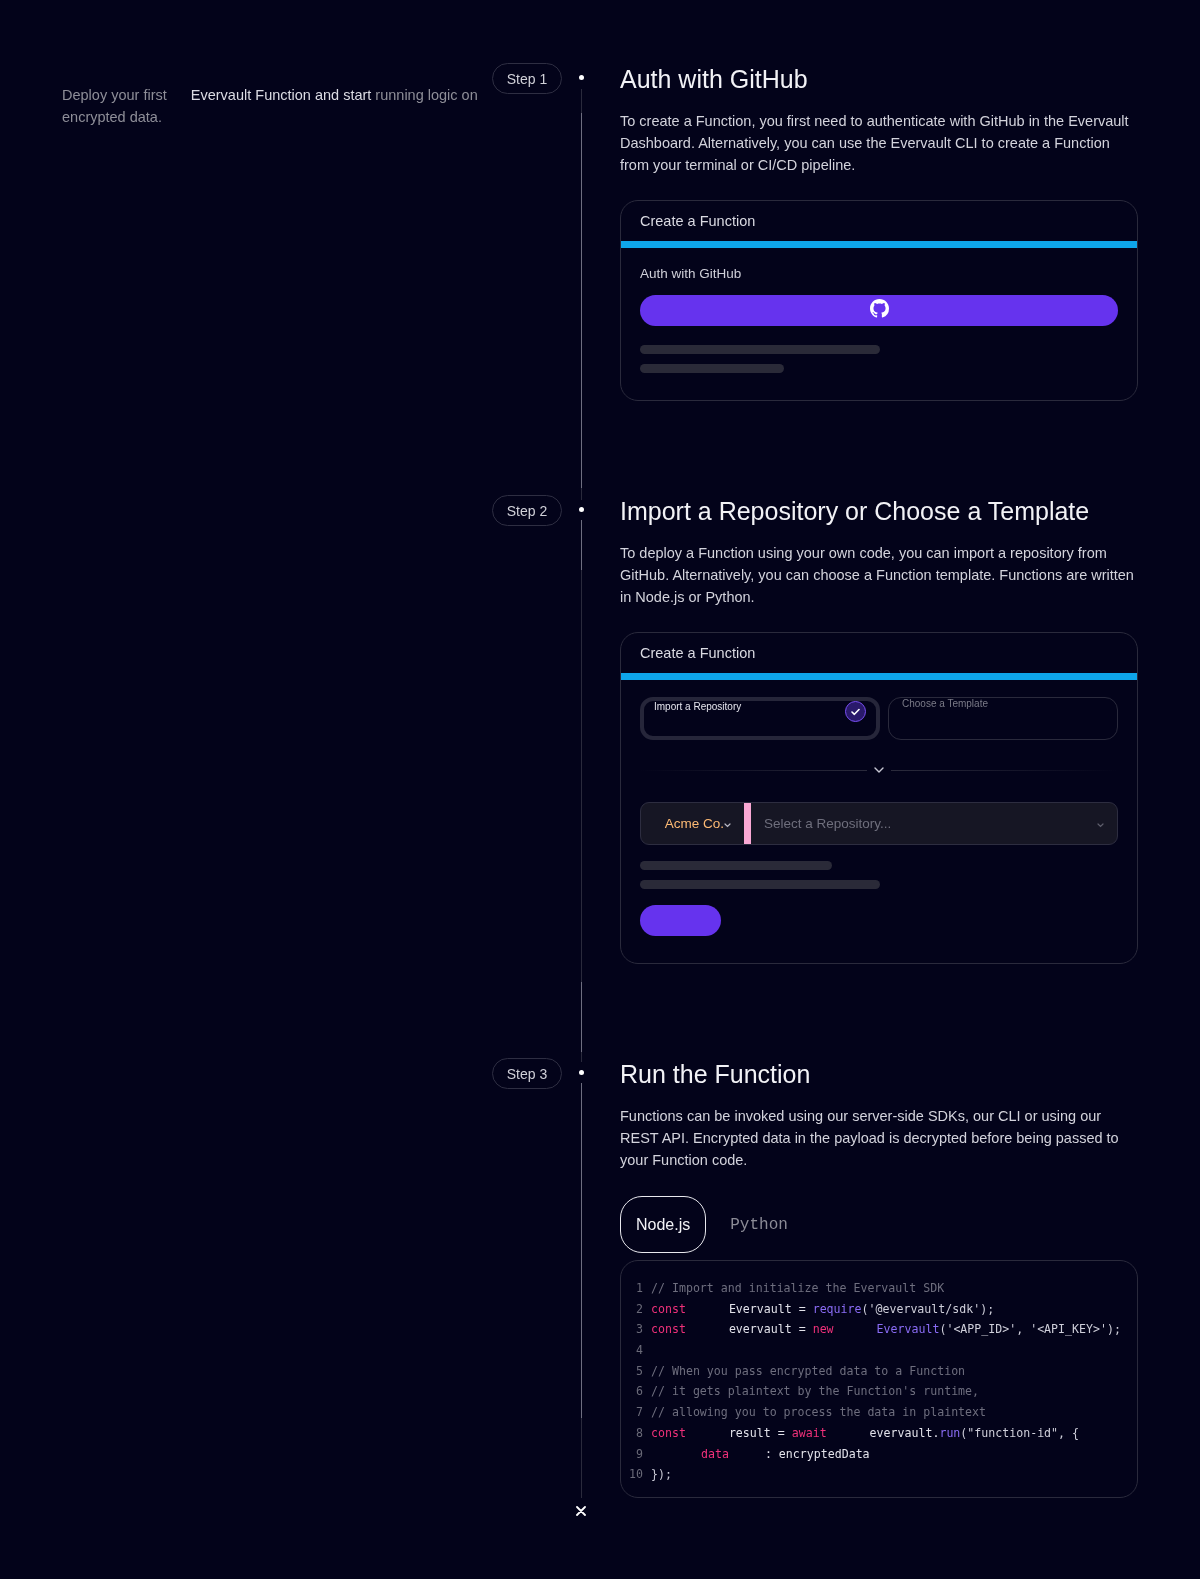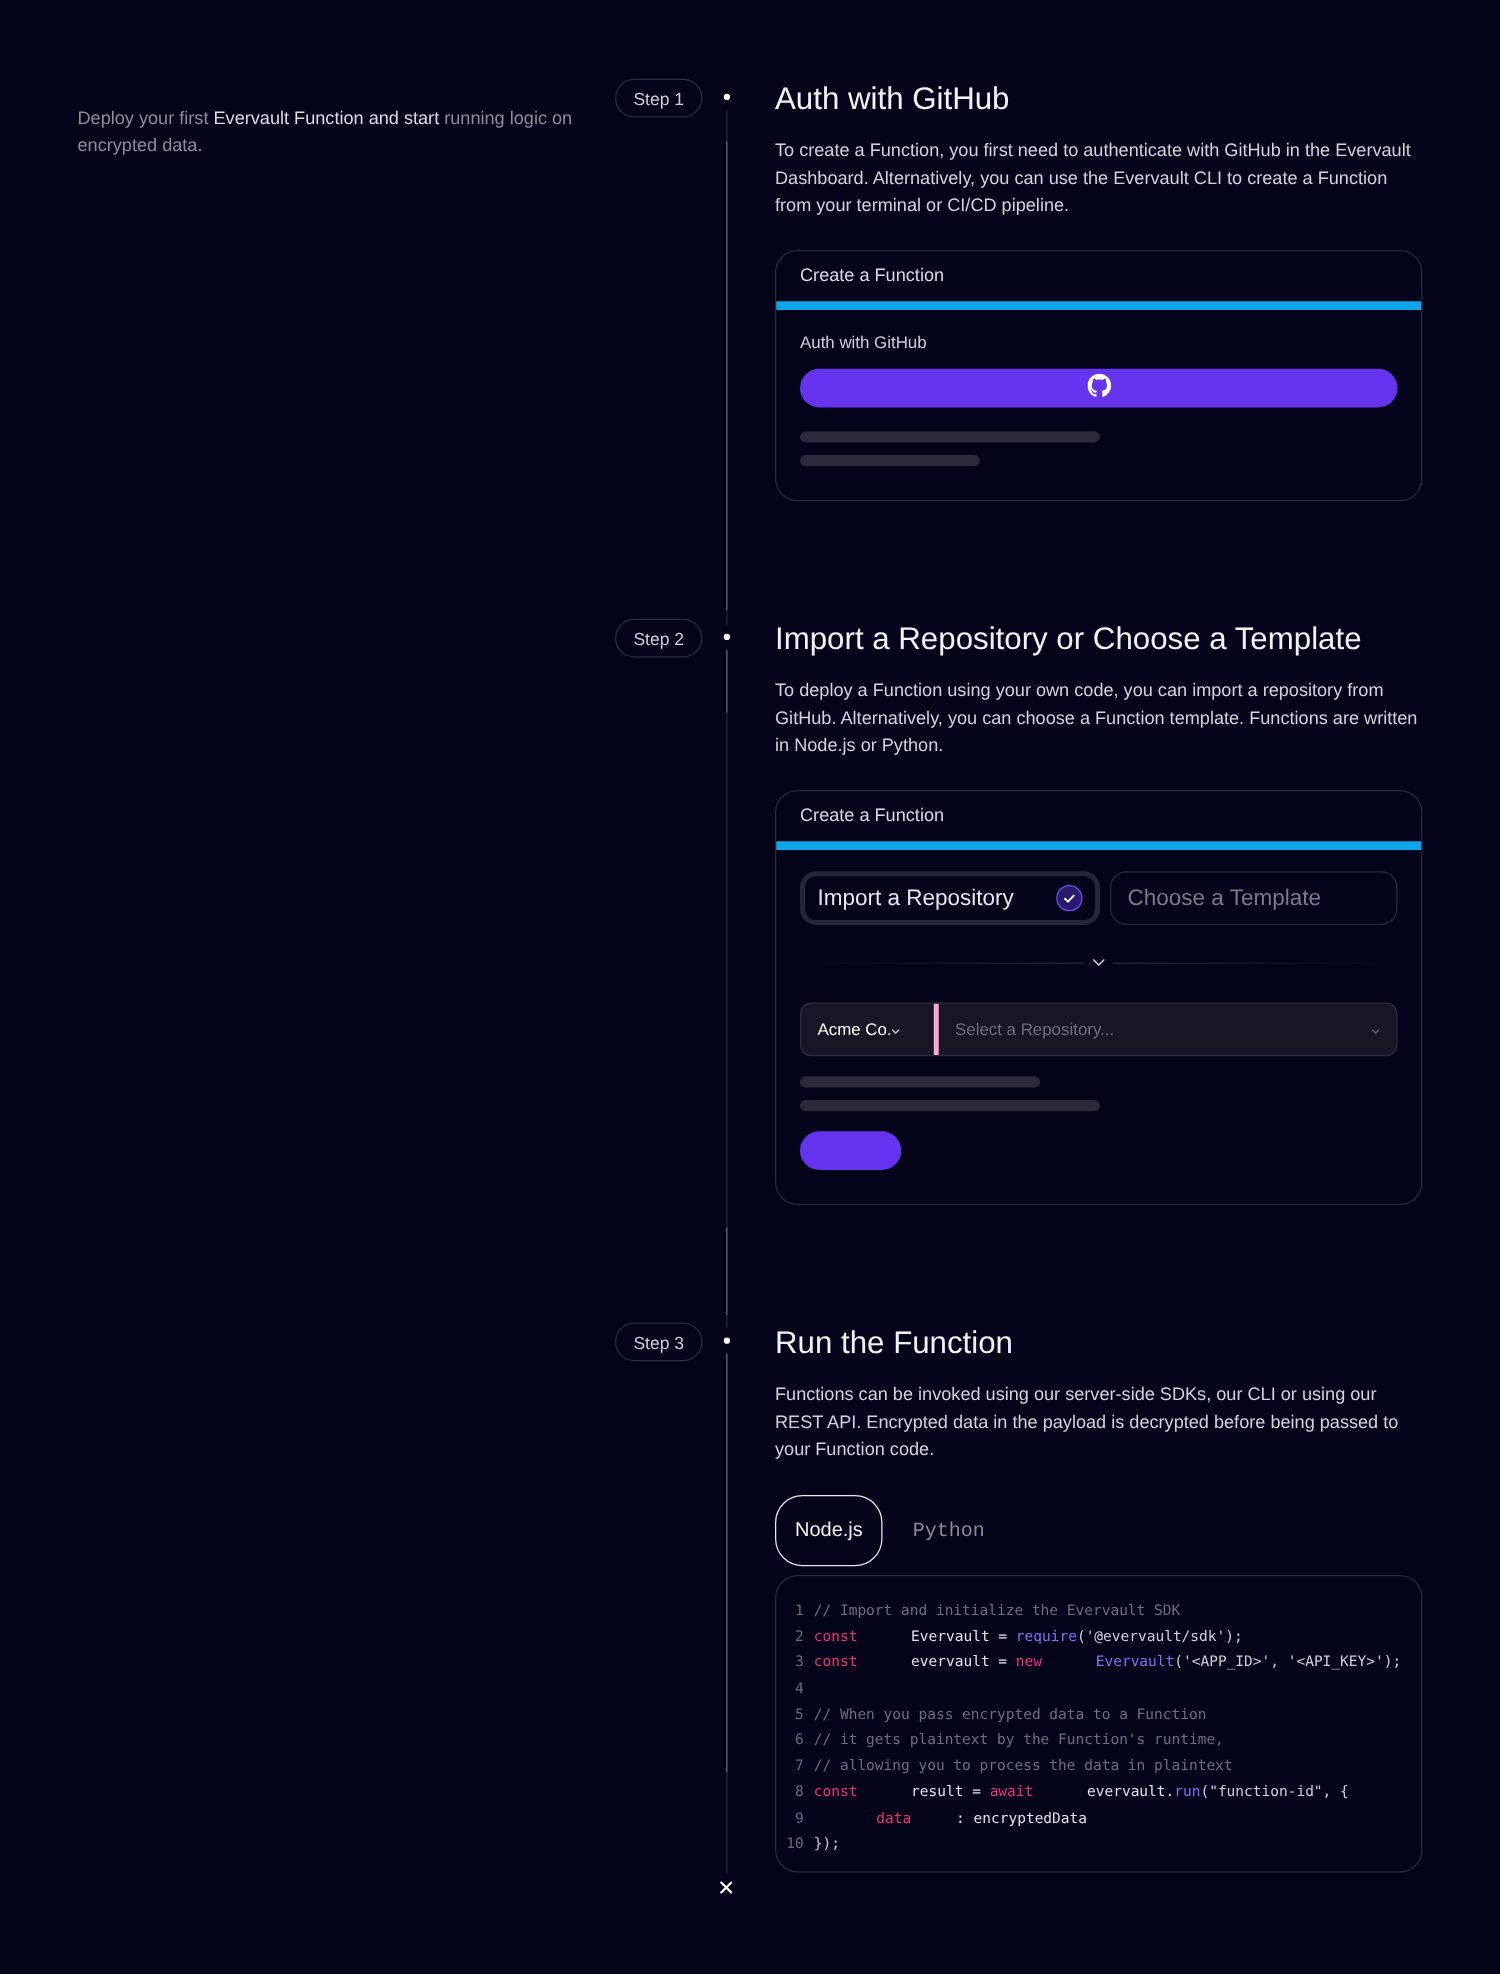--- a/index.html
+++ b/index.html
@@ -5,21 +5,21 @@
   * { box-sizing: border-box; margin: 0; padding: 0; }
   html, body { width: 1200px; height: 1579px; background: #03031a; overflow: hidden; }
   body { font-family: "Liberation Sans", "DejaVu Sans", sans-serif; color: #e6e6ee; position: relative; }
 
   
   .hero { position: absolute; left: 62px; top: 66px; width: 430px; }
   .hero-title { font-size: 56px; line-height: 63px; font-weight: 400; letter-spacing: -0.5px; }
   .hero-title .dim { color: #a5a5ae; }
   .hero-title .bright { color: #f1f1f5; }
   .hero-sub { margin-top: 18px; font-size: 14.5px; line-height: 22px; color: #8e8e98; }
-  .hero-sub .hl { color: #dcdce4; }
+  .hero-sub .hl { color: #dcdce4; margin-left: 20px; }
 
   
   .tl-line { position: absolute; left: 581px; width: 1px; }
   .tl-bright { background: #6e6e80; }
   .tl-dim { background: #2a2a3c; }
   .tl-dot { position: absolute; left: 579px; width: 5px; height: 5px; border-radius: 50%; background: #ffffff; }
   .step-badge { position: absolute; left: 492px; width: 70px; height: 31px; border: 1px solid #2e2e42; border-radius: 16px;
     font-size: 14px; color: #d0d0d8; display: flex; align-items: center; justify-content: center; }
   .tl-x { position: absolute; left: 574px; top: 1503px; font-size: 15px; color: #ffffff; line-height: 15px; width: 14px; text-align: center; }
 
@@ -30,33 +30,33 @@
 
   .card { position: absolute; left: 620px; width: 518px; border: 1px solid #2a2a3c; border-radius: 18px; background: #03031a; }
   .card-head { height: 47px; border-bottom: 7px solid #0ea5e9; padding: 0 19px; display: flex; align-items: center; font-size: 14.5px; color: #dadae2; }
   .card-body { padding: 18px 19px 0 19px; position: relative; }
 
   .field-label { font-size: 13.5px; color: #cfcfd8; }
   .gh-button { margin-top: 14px; height: 31px; border-radius: 16px; background: #6633ee; display: flex; align-items: center; justify-content: center; }
   .skel { height: 9px; border-radius: 5px; background: #2a2a38; }
 
   .choice-row { display: flex; gap: 8px; }
-  .choice { height: 43px; border-radius: 13px; border: 1px solid #2a2a3c; display: flex; align-items: center; padding: 0 13px; font-size: 18px; }
+  .choice { height: 43px; border-radius: 13px; border: 1px solid #2a2a3c; display: flex; align-items: flex-start; padding: 0 13px; font-size: 10px; }
   .choice.selected { border: 4px solid #26263a; padding: 0 10px; color: #e6e6ee; width: 240px; justify-content: space-between; }
   .choice.unselected { flex: 1; color: #7b7b88; }
   .check-badge { width: 21px; height: 21px; border-radius: 50%; border: 1.5px solid #7a4ff5; background: #2a1a6b; display: flex; align-items: center; justify-content: center; }
 
   .divider { position: relative; height: 12px; margin-top: 24px; display: flex; align-items: center; }
   .divider .ln { flex: 1; height: 1px; }
   .divider .ln.l { background: linear-gradient(to right, transparent, #2b2b3c); }
   .divider .ln.r { background: linear-gradient(to left, transparent, #2b2b3c); }
   .divider .chev { width: 24px; display: flex; justify-content: center; }
 
   .select-row { margin-top: 26px; height: 43px; border: 1px solid #2d2d40; border-radius: 9px; background: #161624; display: flex; }
-  .org-select { width: 110px; border-right: 4px solid #f9a8d4; display: flex; align-items: center; justify-content: flex-start; padding: 0 13px; font-size: 13.5px; color: #ffffff; }
+  .org-select { width: 110px; border-right: 7px solid #f9a8d4; display: flex; align-items: center; justify-content: flex-end; padding: 0 13px; font-size: 13.5px; color: #fdba74; }
   .repo-select { flex: 1; display: flex; align-items: center; justify-content: space-between; padding: 0 13px; font-size: 13.5px; color: #6e6e7c; }
   .purple-btn { width: 81px; height: 31px; border-radius: 16px; background: #6633ee; }
 
   
   .tabs { position: absolute; left: 620px; top: 1196px; display: flex; align-items: center; gap: 18px; }
   .tab { height: 57px; padding: 0 15px; border-radius: 22px; font-size: 16px; display: flex; align-items: center; }
   .tab.active { border: 1.5px solid #e8e8ee; color: #f2f2f6; }
   .tab.inactive { color: #8b8b96; padding: 0 6px; font-family: Liberation Mono, monospace; }
 
   

